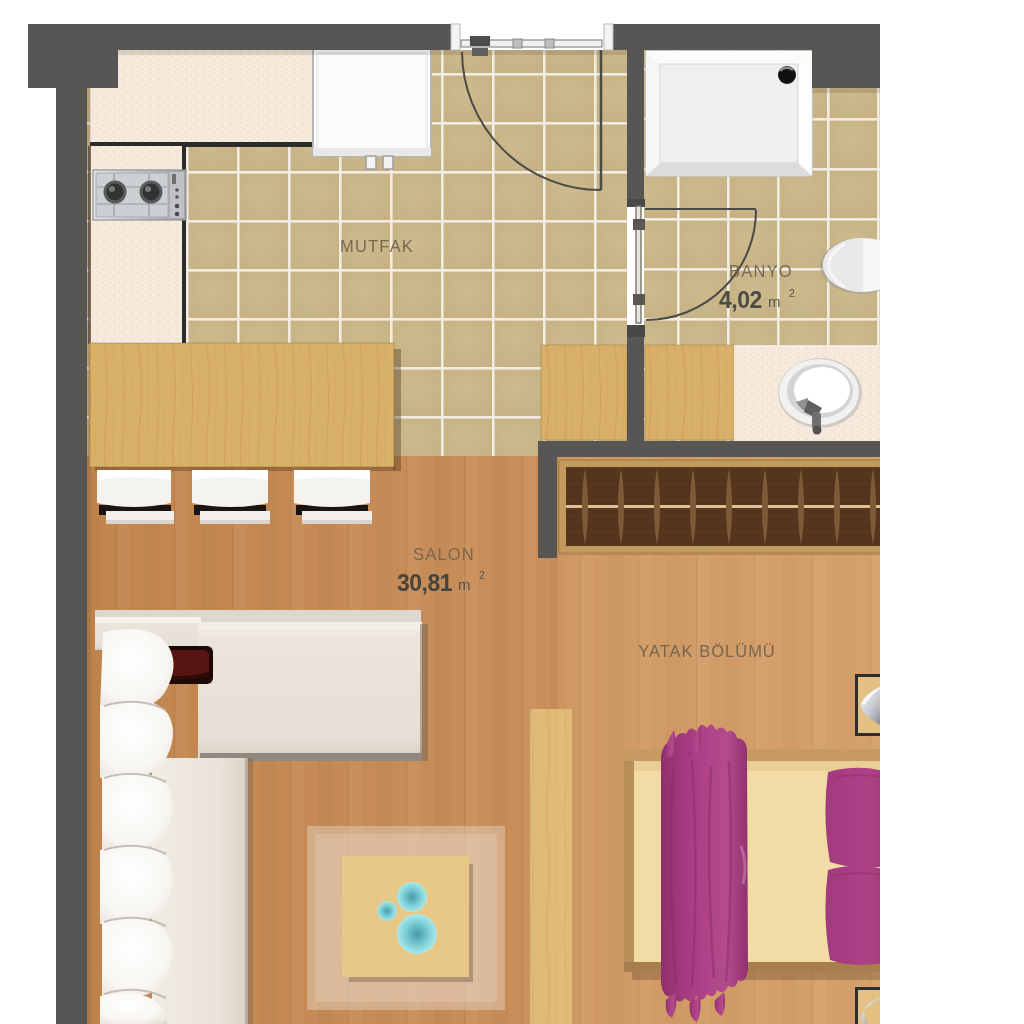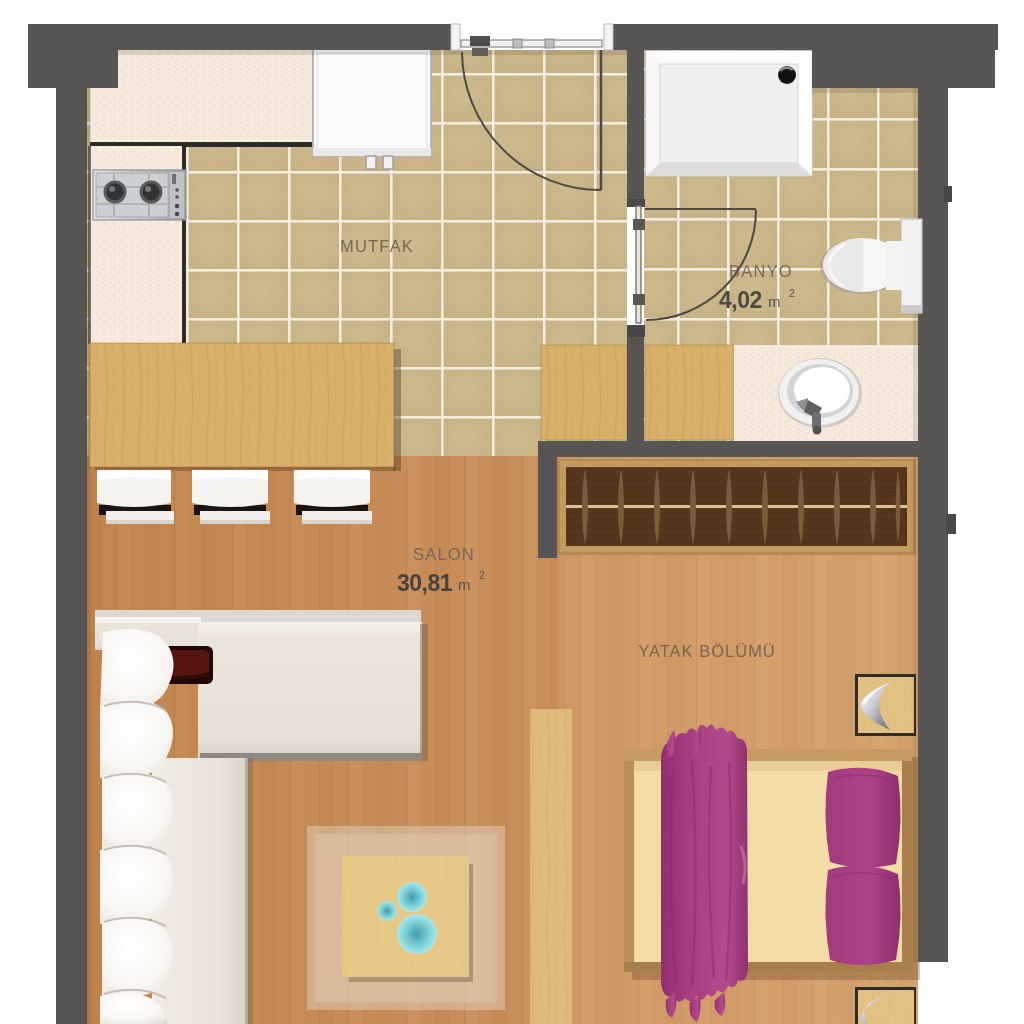--- a/index.html
+++ b/index.html
@@ -1,16 +1,16 @@
 <!DOCTYPE html>
 <html><head>
 <meta charset="utf-8">
 <style>
 html,body{margin:0;padding:0;background:#ffffff;}
-#plan{position:relative;width:1024px;height:1024px;background:#ffffff;overflow:hidden;font-family:"Liberation Sans",sans-serif;}
+#plan{position:relative;width:880px;height:1024px;background:#ffffff;overflow:hidden;font-family:"Liberation Sans",sans-serif;}
 text{font-family:"Liberation Sans",sans-serif;}
 </style>
 </head>
 <body>
 <div id="plan">
 <svg width="1024" height="1024" viewBox="0 0 1024 1024">
 <defs>
 <radialGradient id="tg" cx="50%" cy="45%" r="75%">
   <stop offset="0%" stop-color="#cdba8d"></stop>
           <stop offset="100%" stop-color="#c4b083"></stop>

